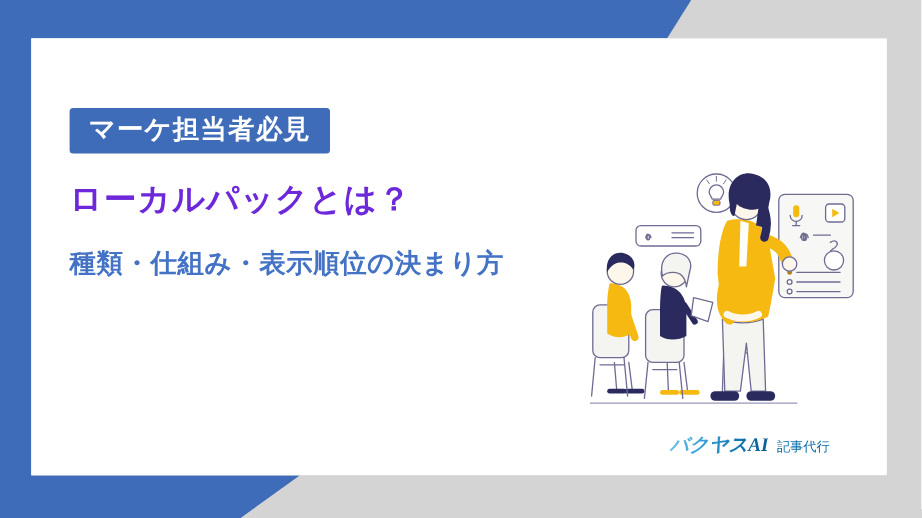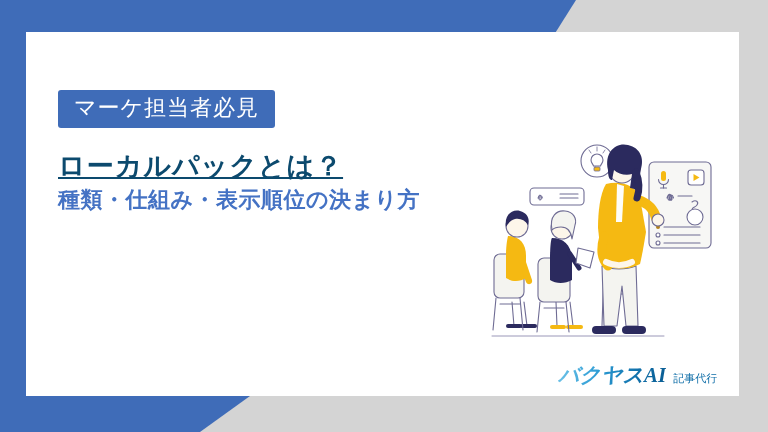--- a/index.html
+++ b/index.html
@@ -48,59 +48,58 @@
     position: absolute;
     left: 58px;
     top: 90px;
     width: 430px;
   }
   .badge {
     display: inline-block;
     background: #3f6cb8;
     color: #ffffff;
     font-size: 22px;
-    font-weight: 400;
+    font-weight: 700;
     letter-spacing: 1px;
     padding: 7px 16px 9px 16px;
     border-radius: 3px;
     line-height: 1;
     white-space: nowrap;
   }
   .title {
     margin-top: 22px;
-    color: #0c4a6e;
+    color: #6d28d9;
     font-size: 27px;
     font-weight: 700;
     letter-spacing: 1px;
     line-height: 1.25;
     white-space: nowrap;
-    text-decoration: underline;
   }
   .subtitle {
-    margin-top: 0;
+    margin-top: 20px;
     color: #4472c4;
     font-size: 22px;
     font-weight: 700;
     line-height: 1.45;
     letter-spacing: 0.5px;
   }
   .subtitle div { white-space: nowrap; }
 
   
   .logo {
     position: absolute;
     left: 558px;
     top: 361px;
     display: flex;
     align-items: baseline;
     gap: 7px;
   }
   .logo-main {
     font-family: "Liberation Serif", "DejaVu Serif", serif;
-    font-size: 21px;
+    font-size: 16px;
     font-weight: 700;
     font-style: italic;
     background: linear-gradient(100deg, #6fc3e8 0%, #2b9bd4 38%, #0f6ea8 75%, #0a5c92 100%);
     -webkit-background-clip: text;
     background-clip: text;
     color: transparent;
     letter-spacing: 0px;
     white-space: nowrap;
   }
   .logo-sub {

